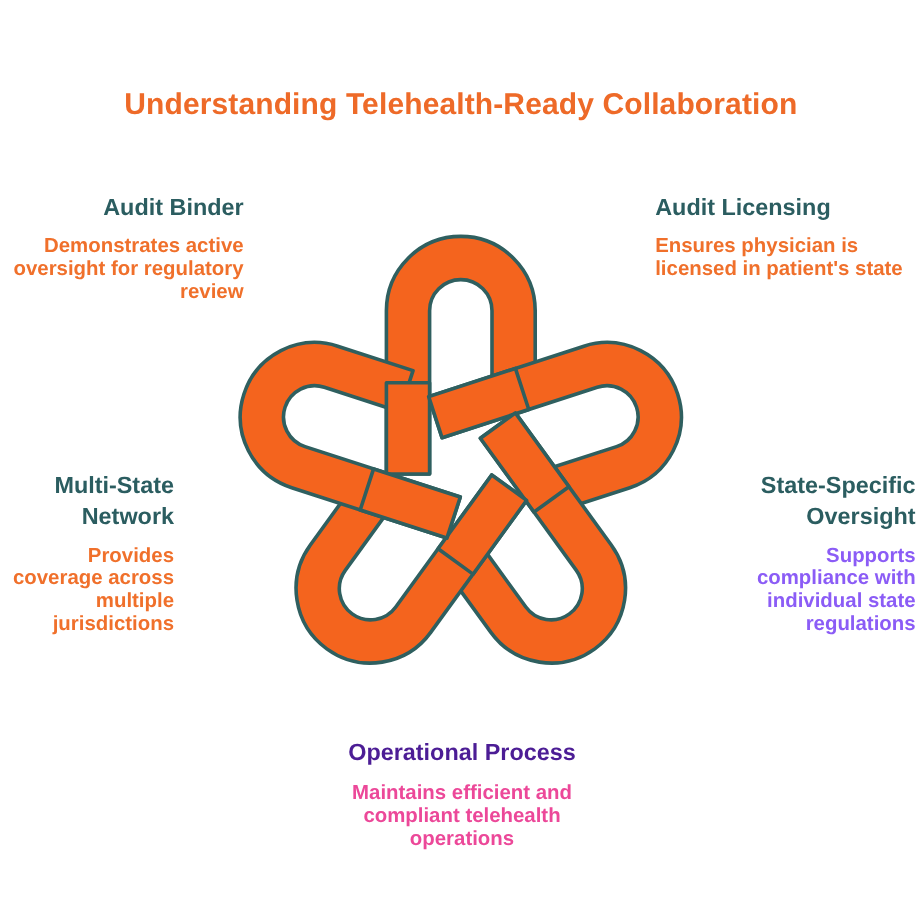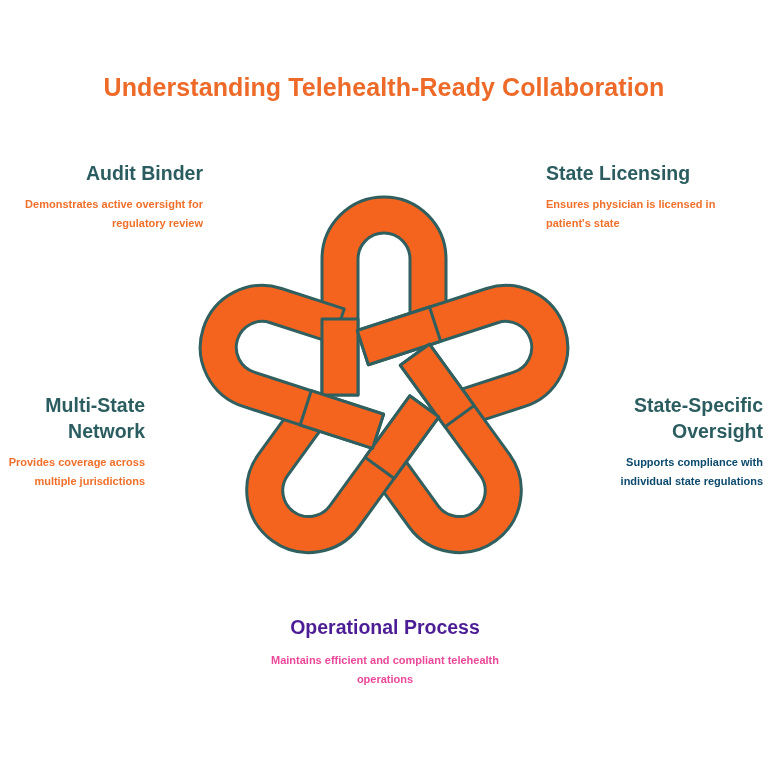--- a/index.html
+++ b/index.html
@@ -51,21 +51,21 @@
   }
   .node-title {
     color: #2b5d60;
     font-size: 19.5px;
     font-weight: bold;
     line-height: 26px;
     margin: 0;
   }
   .node-desc {
     color: #f0702b;
-    font-size: 11px;
+    font-size: 17px;
     font-weight: bold;
     line-height: 19px;
     margin: 0;
     margin-top: 9px;
   }
 
   
   .node-audit-binder {
     left: 8px;  top: 140px;  width: 195px;  text-align: right;
   }
@@ -151,32 +151,32 @@
       </g>
     </svg>
   </div>
 
   <div class="node node-audit-binder">
     <div class="node-title" style="color: rgb(43, 93, 96);">Audit Binder</div>
     <div class="node-desc" style="color: rgb(240, 112, 43);">Demonstrates active oversight for regulatory review</div>
   </div>
 
   <div class="node node-state-licensing">
-    <div class="node-title" style="color: rgb(43, 93, 96);">State Licensing</div>
+    <div class="node-title" style="color: rgb(43, 93, 96);">Audit Licensing</div>
     <div class="node-desc" style="color: rgb(240, 112, 43);">Ensures physician is licensed in patient's state</div>
   </div>
 
   <div class="node node-multi-state">
     <div class="node-title" style="color: rgb(43, 93, 96);">Multi-State Network</div>
     <div class="node-desc" style="color: rgb(240, 112, 43);">Provides coverage across multiple jurisdictions</div>
   </div>
 
   <div class="node node-state-specific">
     <div class="node-title" style="color: rgb(43, 93, 96);">State-Specific Oversight</div>
-    <div class="node-desc" style="color: #0c4a6e;">Supports compliance with individual state regulations</div>
+    <div class="node-desc" style="color: #8b5cf6;">Supports compliance with individual state regulations</div>
   </div>
 
   <div class="node node-operational">
     <div class="node-title" style="color: #4c1d95;">Operational Process</div>
     <div class="node-desc" style="color: #ec4899;">Maintains efficient and compliant telehealth operations</div>
   </div>
 
 </div>
 
 </body></html>

